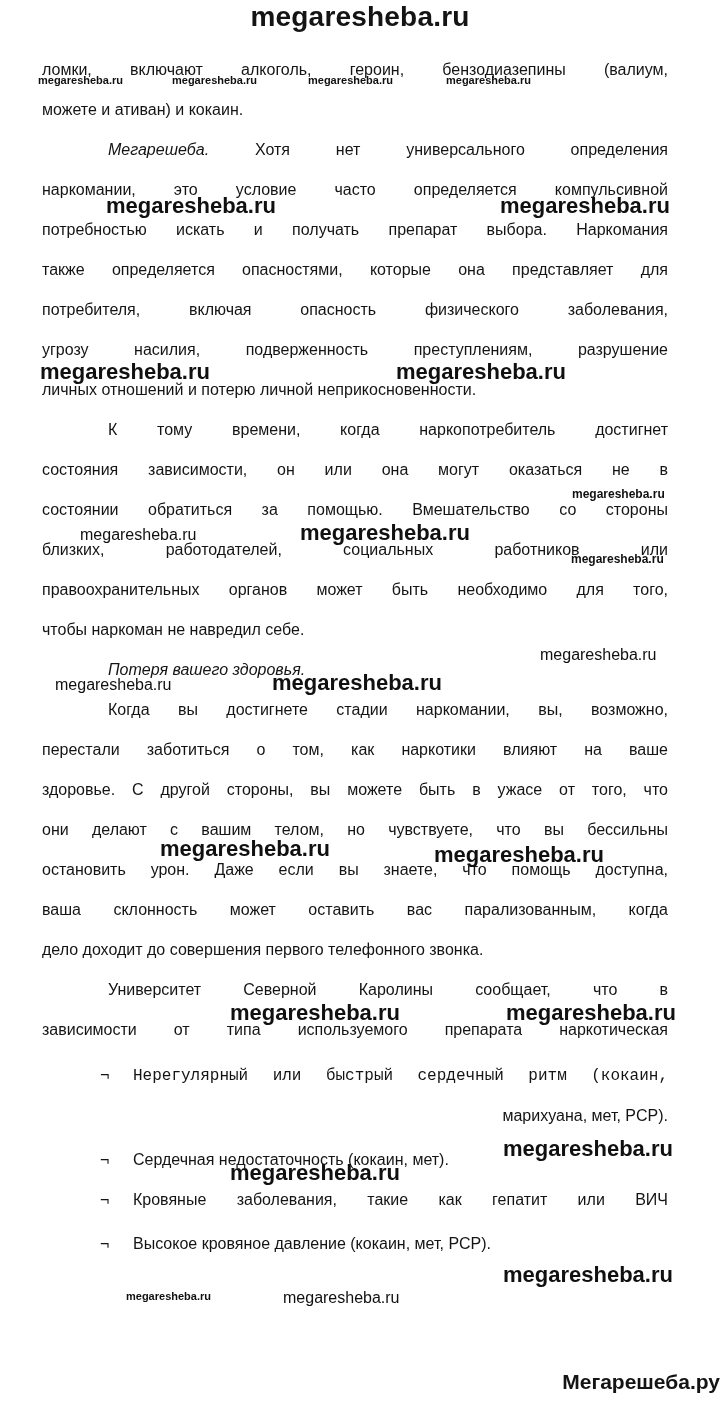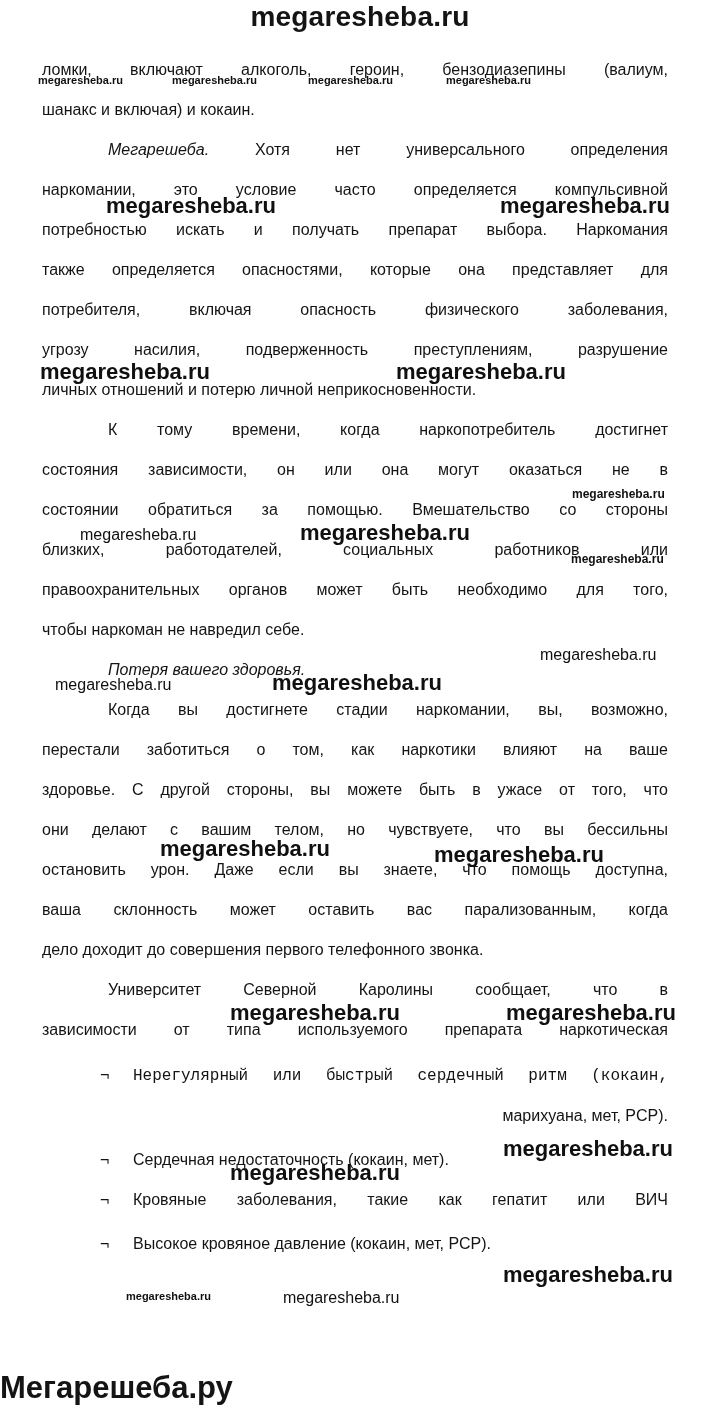--- a/index.html
+++ b/index.html
@@ -13,23 +13,23 @@
   }
   .page-header{
     position:absolute;top:1px;left:0;right:0;
     text-align:center;
     font-weight:700;
     font-size:28px;
     letter-spacing:0.2px;
   }
   .page-footer{
     position:absolute;top:1370px;left:0;right:0;
-    text-align:left;
+    text-align:right;
     font-weight:700;
-    font-size:31px;
+    font-size:21px;
   }
   #text-flow{
     position:absolute;
     top:50px;left:42px;width:626px;
     font-size:16px;
   }
   .line{
     line-height:40px;
     height:40px;
     overflow:visible;
@@ -54,21 +54,21 @@
   .w-md{font-size:16px;font-weight:400;}
   .w-lg{font-size:22px;font-weight:700;}
 </style>
 </head>
 <body>
 
 <div class="page-header">megaresheba.ru</div>
 
 <div id="text-flow">
     <div class="line just"><span>ломки, включают алкоголь, героин, бензодиазепины (валиум,</span></div>
-    <div class="line"><span>шанакс и включая) и кокаин.</span></div>
+    <div class="line"><span>можете и ативан) и кокаин.</span></div>
     <div class="line just" style="padding-left: 66px;"><span class="it">Мегарешеба.</span><span> Хотя нет универсального определения</span></div>
     <div class="line just"><span>наркомании, это условие часто определяется компульсивной</span></div>
     <div class="line just"><span>потребностью искать и получать препарат выбора. Наркомания</span></div>
     <div class="line just"><span>также определяется опасностями, которые она представляет для</span></div>
     <div class="line just"><span>потребителя, включая опасность физического заболевания,</span></div>
     <div class="line just"><span>угрозу насилия, подверженность преступлениям, разрушение</span></div>
     <div class="line"><span>личных отношений и потерю личной неприкосновенности.</span></div>
     <div class="line just" style="padding-left: 66px;"><span>К тому времени, когда наркопотребитель достигнет</span></div>
     <div class="line just"><span>состояния зависимости, он или она могут оказаться не в</span></div>
     <div class="line just"><span>состоянии обратиться за помощью. Вмешательство со стороны</span></div>

